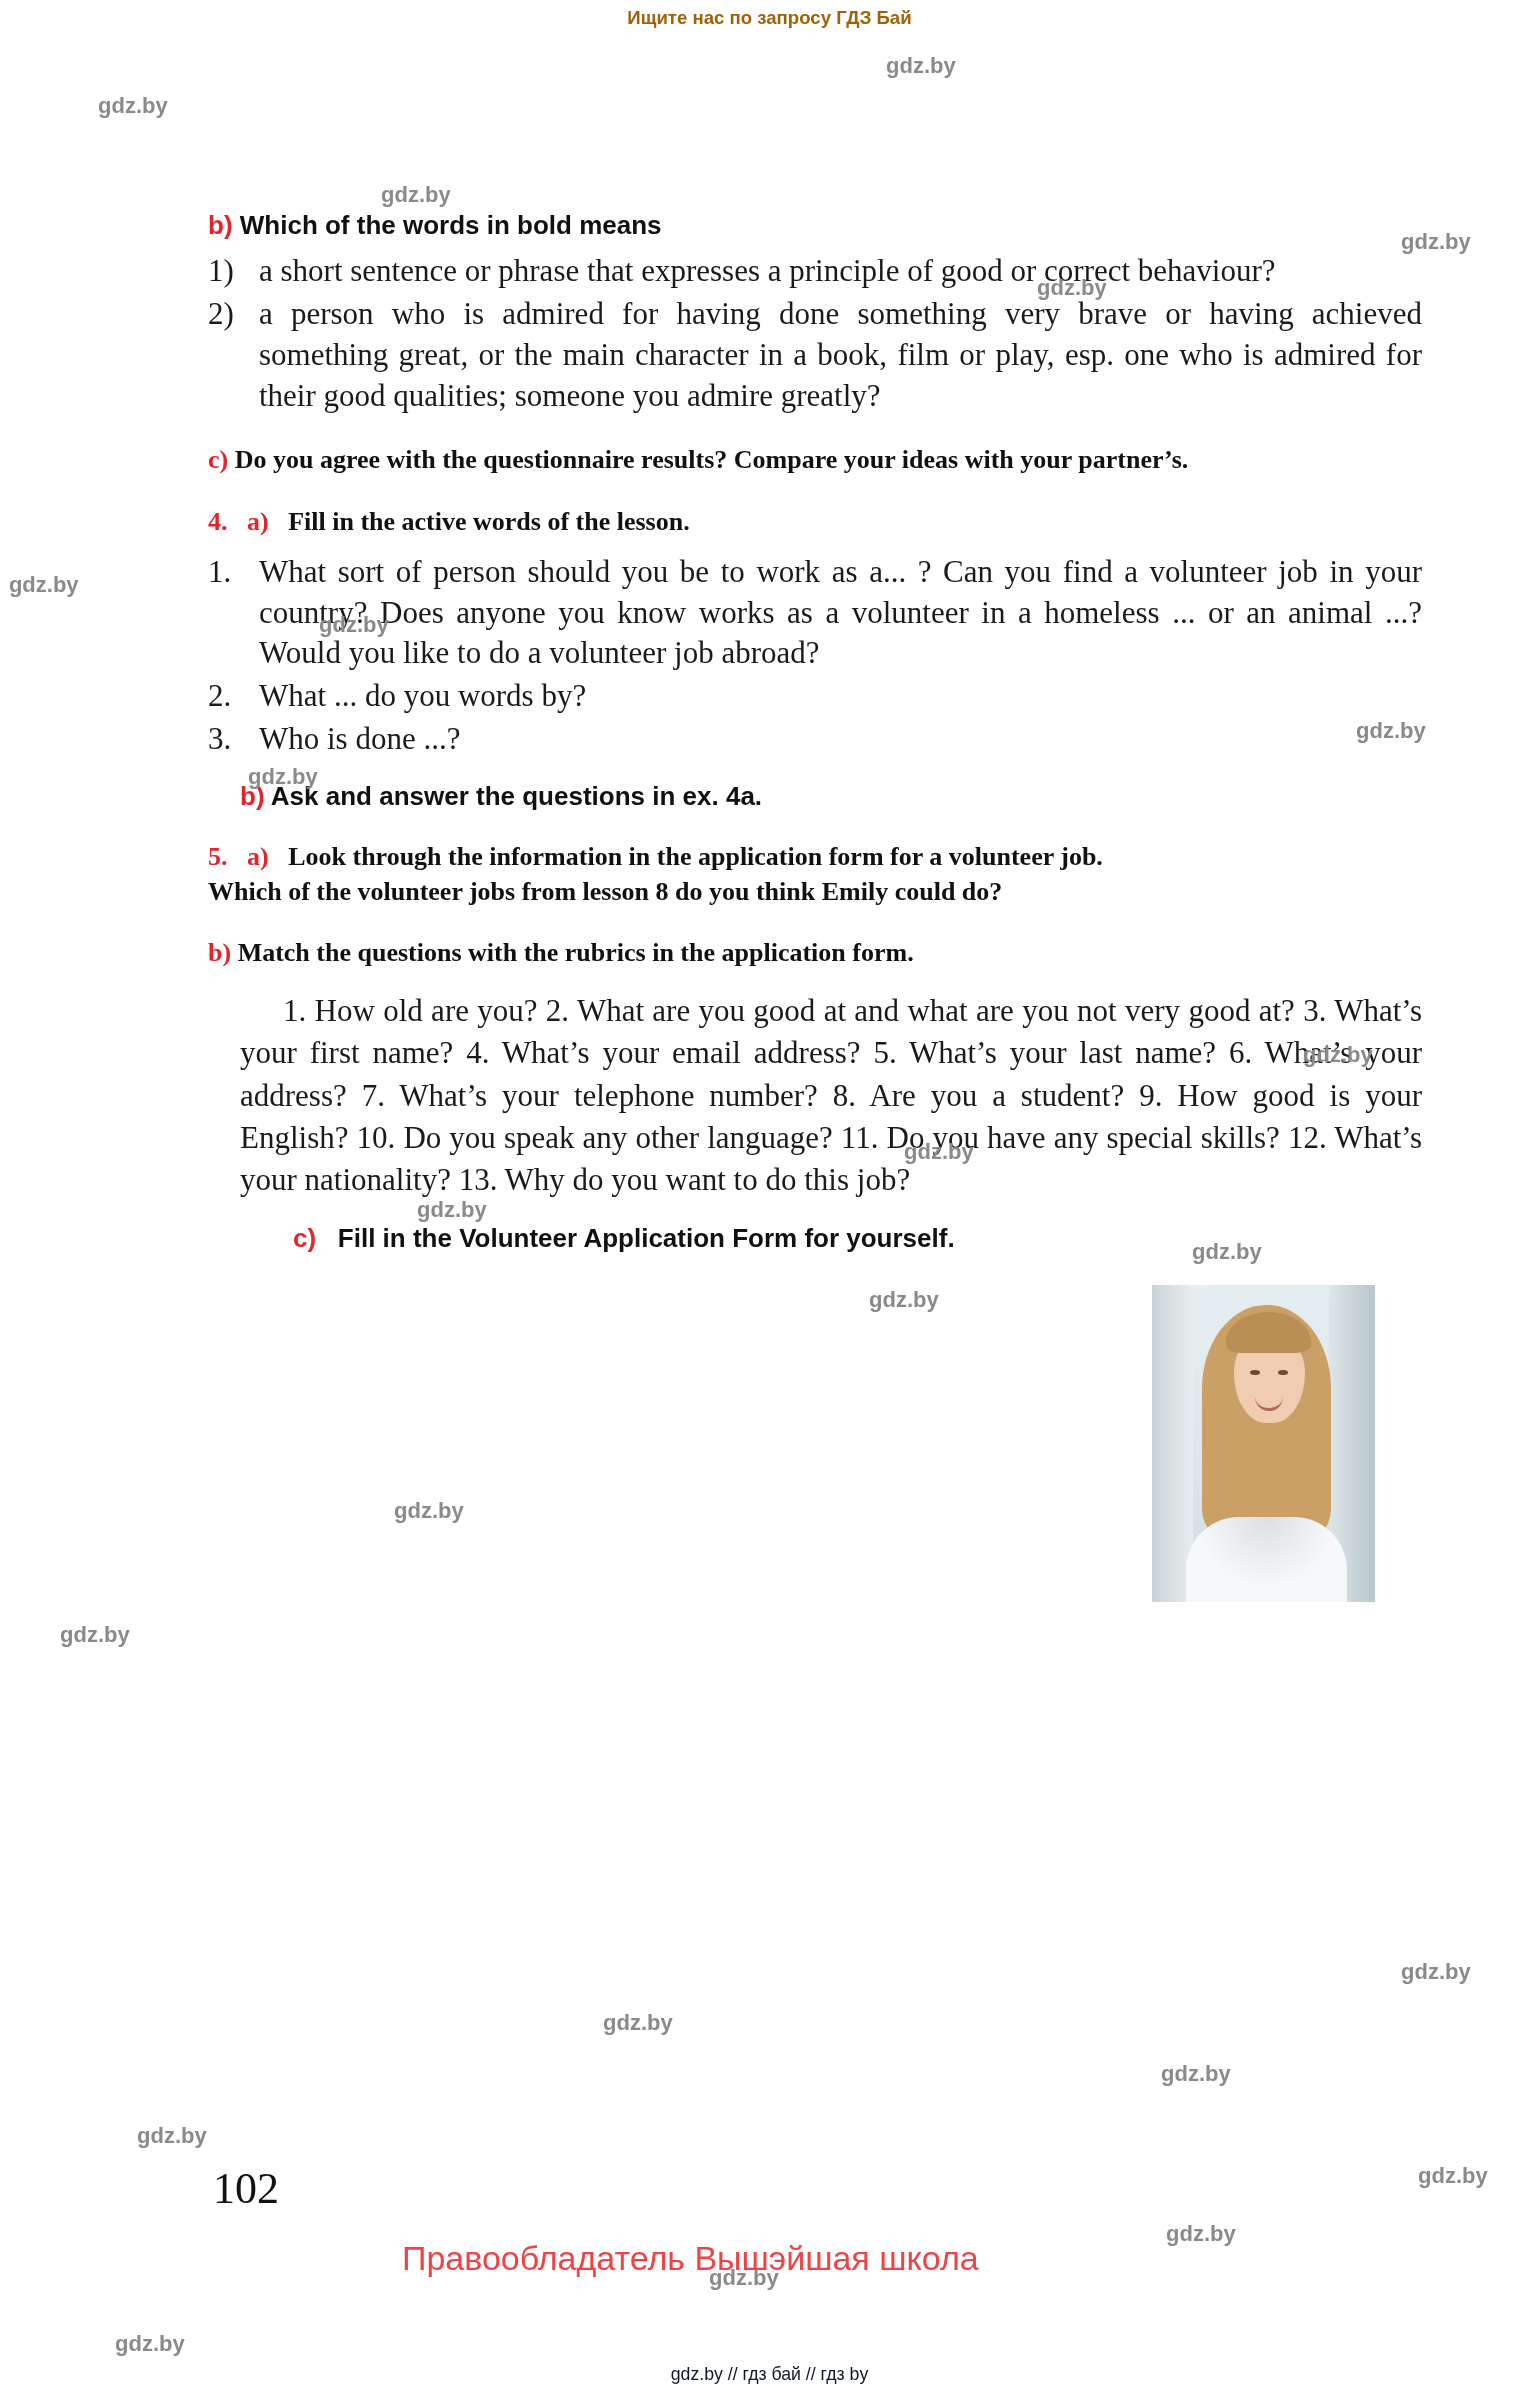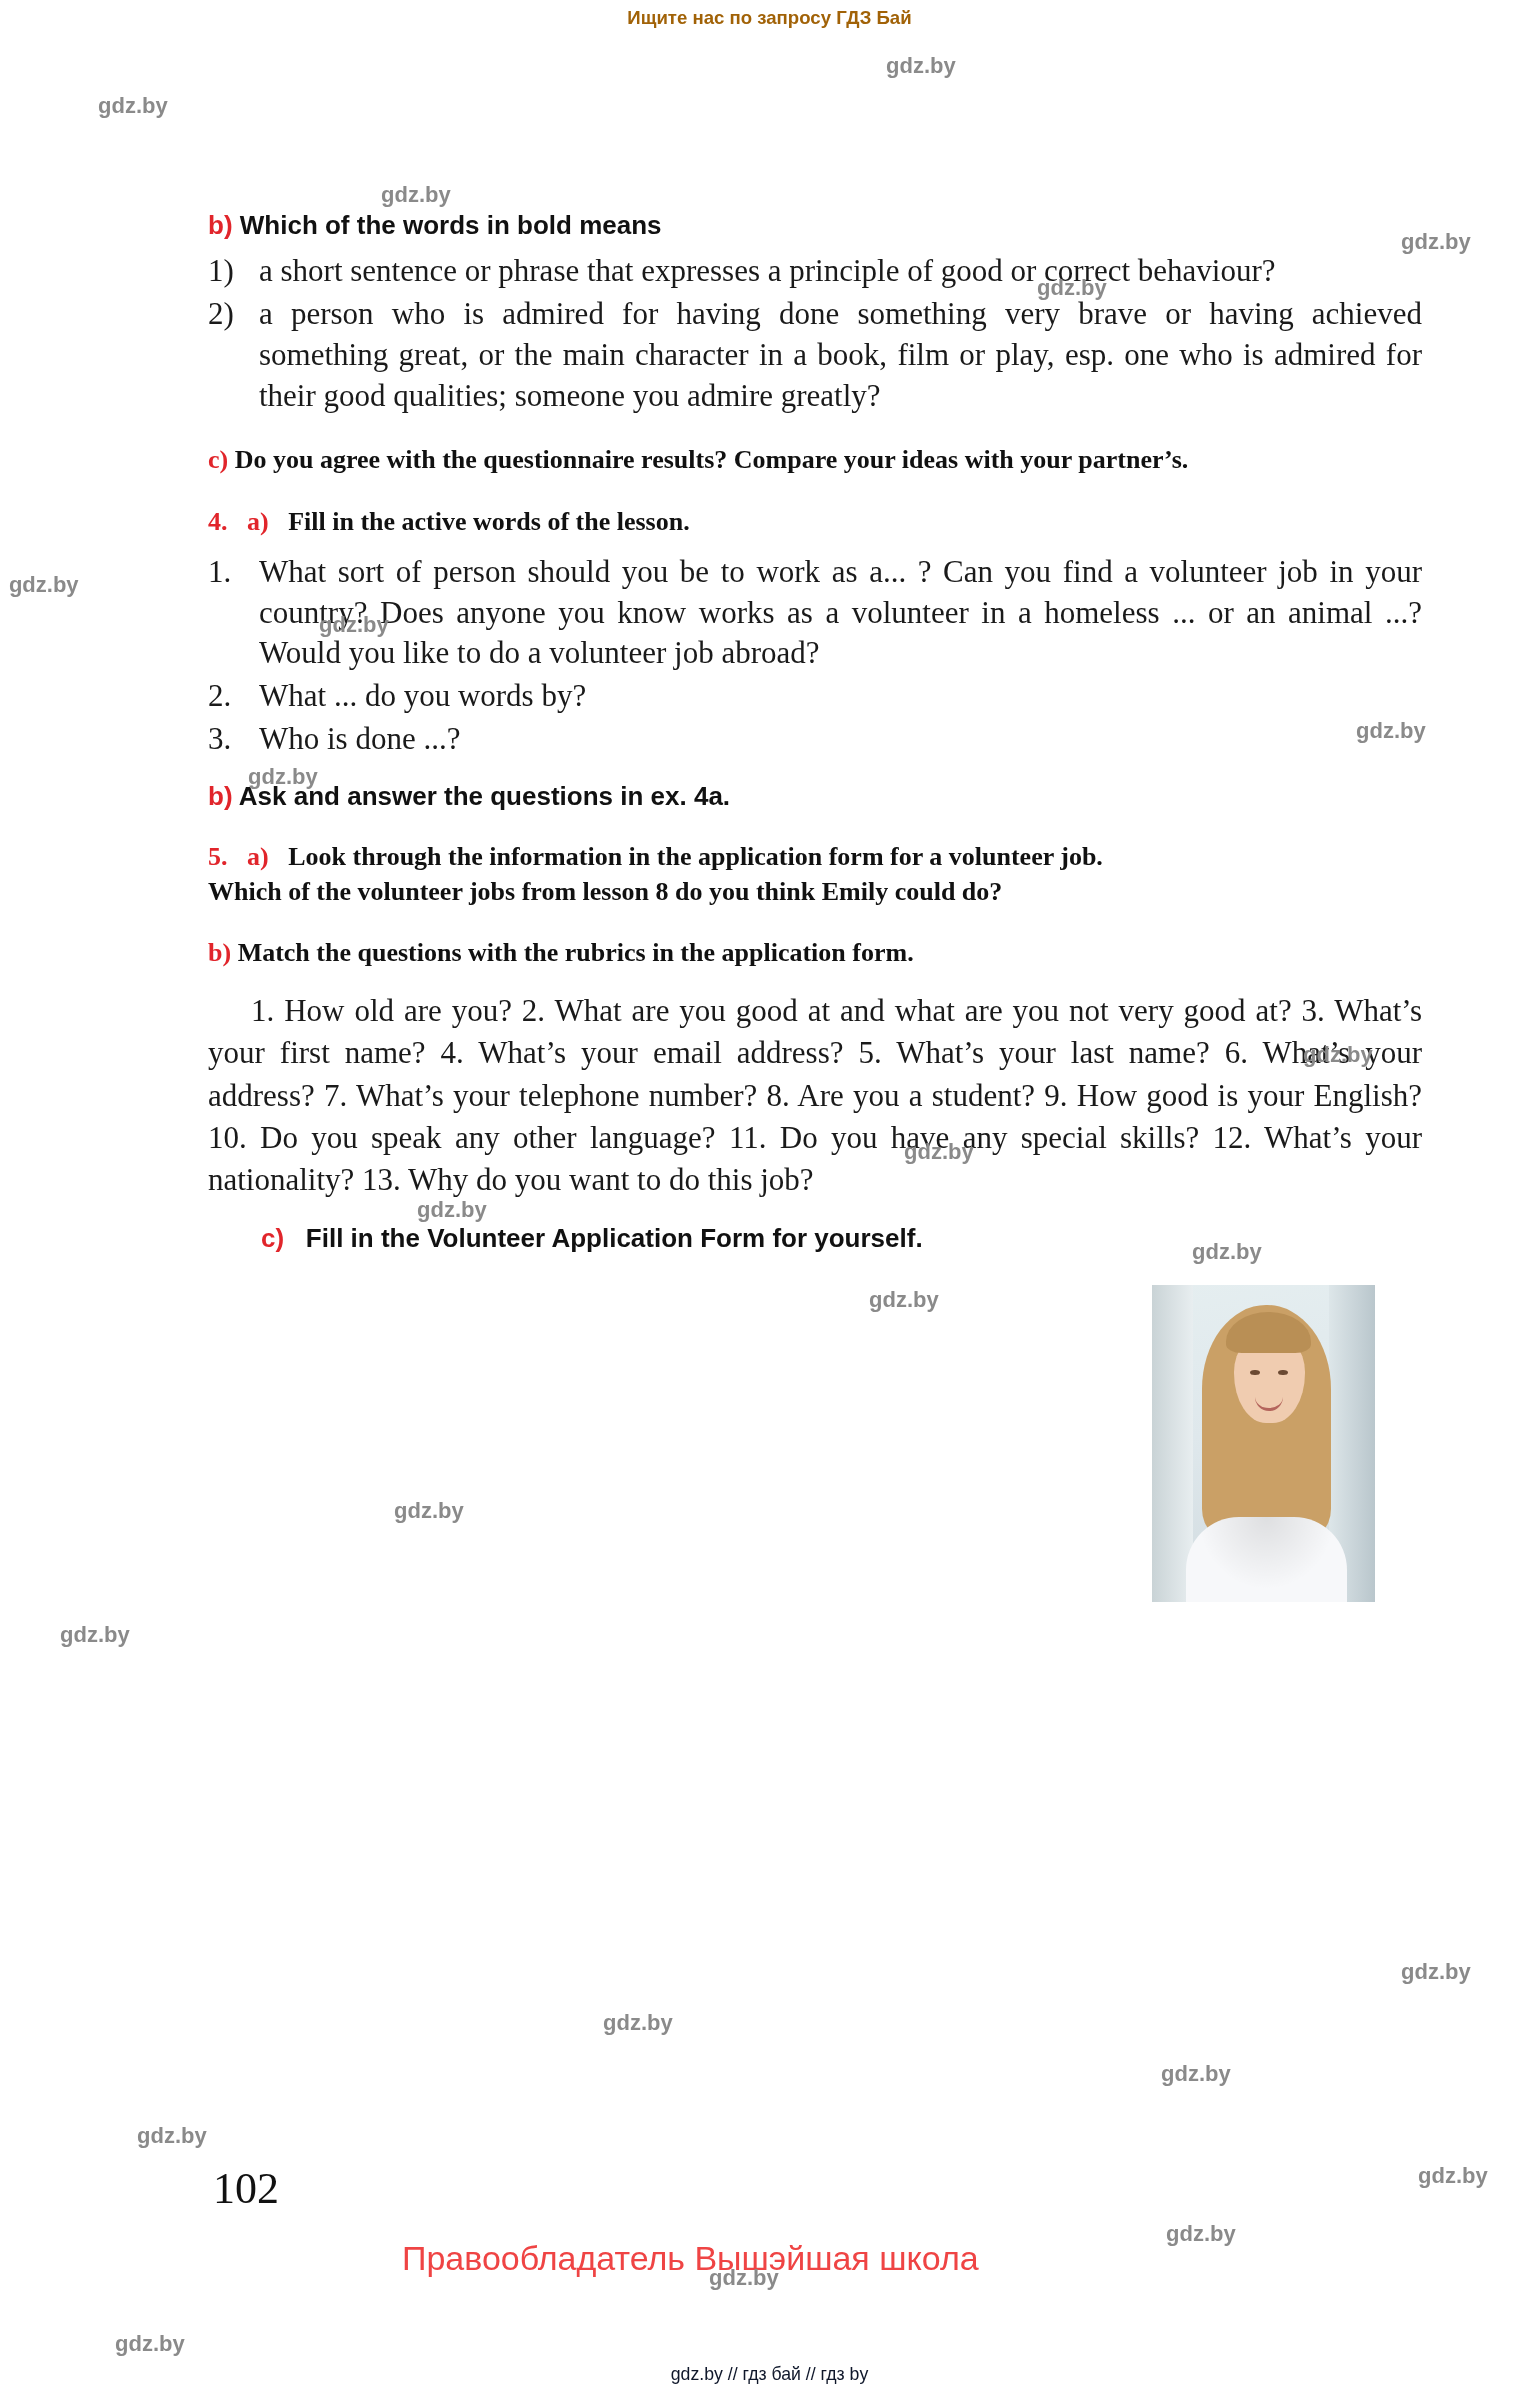--- a/index.html
+++ b/index.html
@@ -104,21 +104,21 @@
   .numlist .body {
     flex: 1;
     font-family: "Liberation Serif", serif;
     font-size: 31px;
     line-height: 1.32;
     text-align: justify;
   }
   .numlist .body.nojust { text-align: left; }
 
   .block-gap-l { margin-top: 26.6px; font-family: Liberation Serif, serif; }
-  .block-gap-m { margin-top: 19.5px; }
+  .block-gap-m { margin-top: 19.5px; margin-left: 32px; }
   .block-gap-s { margin-top: 12.4px; }
 
   .para-justify {
     font-family: "Liberation Serif", serif;
     font-size: 31px;
     line-height: 1.36;
     text-align: justify;
     text-indent: 43px;
   }
 

